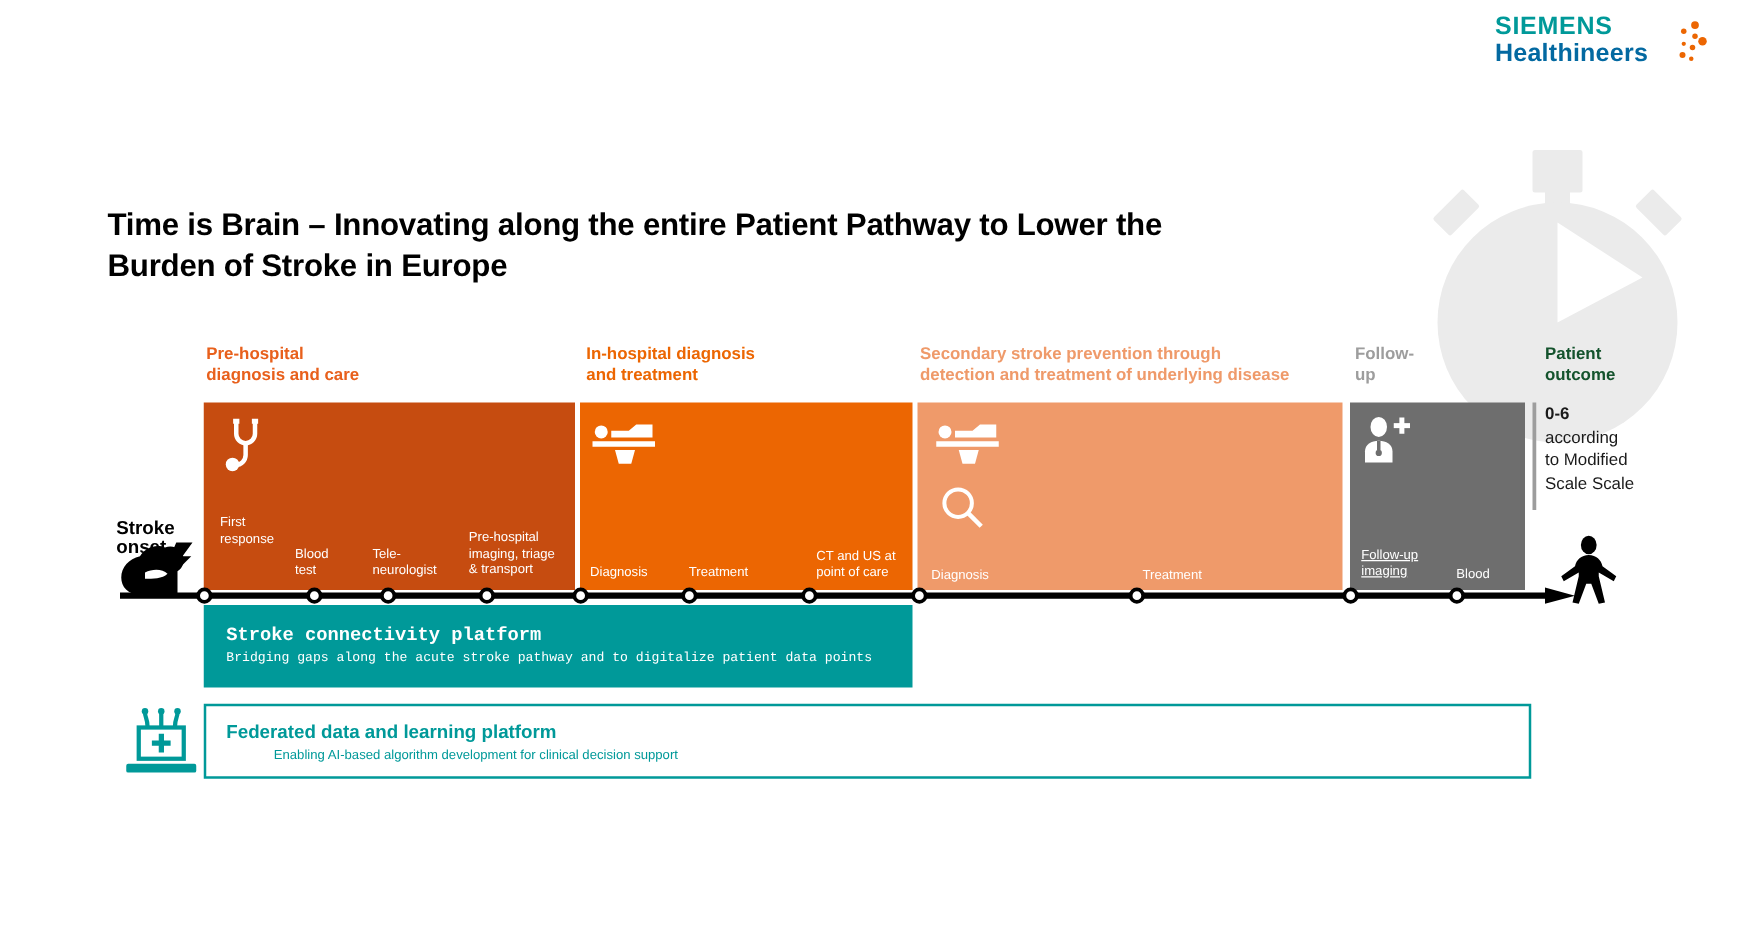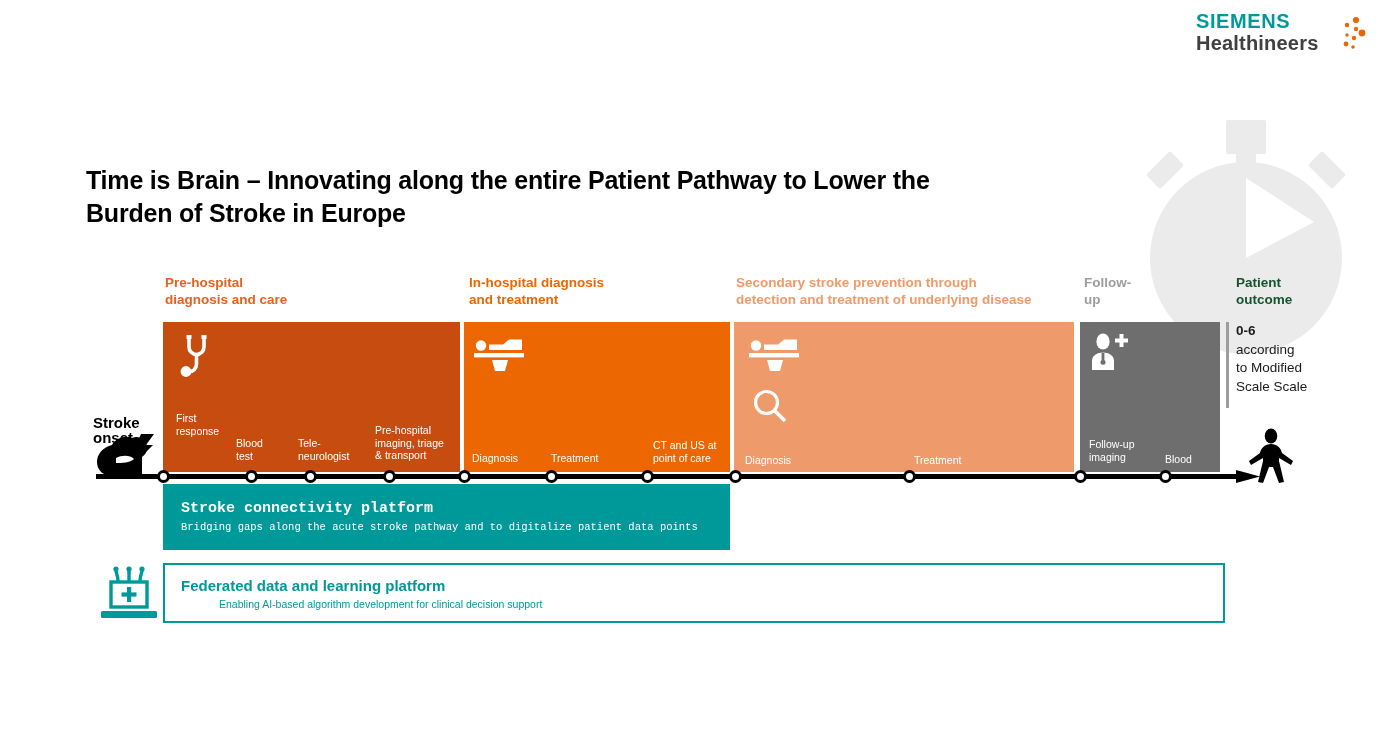--- a/index.html
+++ b/index.html
@@ -7,21 +7,21 @@
   body {
     font-family: "Liberation Sans", sans-serif;
     background:#ffffff;
     position:relative;
     overflow:hidden;
   }
 
   
   #logo { position:absolute; left:1196px; top:10px; width:170px; height:46px; }
   .logo-line1 { font-weight:bold; font-size:20px; letter-spacing:.6px; color:#009999; line-height:22px; }
-  .logo-line2 { font-weight:bold; font-size:20px; letter-spacing:.2px; color:#404040; line-height:22px; }
+  .logo-line2 { font-weight:bold; font-size:20px; letter-spacing:.2px; color:#0369a1; line-height:22px; }
   .logo-dots { position:absolute; right:0px; top:4px; width:40px; height:40px; }
 
   
   #stopwatch { position:absolute; left:1128px; top:118px; width:236px; height:236px; z-index:0; }
 
   
   #title {
     position:absolute; left:86px; top:164px; width:880px;
     font-weight:bold; font-size:25px; line-height:33px; color:#000;
     letter-spacing:-0.2px; z-index:3;
@@ -186,21 +186,21 @@
       <ellipse cx="13" cy="8.5" rx="6.6" ry="8"></ellipse>
       <path d="M2 37 L2 28 C2 22.5 7 19.5 13 19.5 C19 19.5 24 22.5 24 28 L24 37 Z"></path>
       <rect x="29.5" y="1" width="4" height="13"></rect>
       <rect x="25" y="5.5" width="13" height="4"></rect>
     </g>
     <g fill="#6e6e6e">
       <path d="M11.6 19.8 L14.4 19.8 L14.4 27 L11.6 27 Z"></path>
       <circle cx="13" cy="29.3" r="2.5"></circle>
     </g>
   </svg>
-  <div class="step-label" style="left:1089px; top:438px; width:62px;">Follow-up
+  <div class="step-label" style="left:1089px; top:438px; width:62px;text-decoration:underline;">Follow-up
 imaging</div>
   <div class="step-label" style="left:1165px; top:453px; width:60px;">Blood</div>
 
   <div id="stroke-onset-label">Stroke
 onset</div>
   <svg style="position:absolute; left:96px; top:432px; width:72px; height:48px;" viewBox="0 0 72 48">
     <g fill="#000">
       <path d="M45 2 L58 2 L50 13 L57 13 L42 28 L46 16 L39 16 Z"></path>
       <path d="M17 44 C6 44 1 37 1 30 C1 22 7 15 16 13 C20 6 29 3 36 6 C43 3 51 8 51 16
                C51 20 49 23 46 25 L46 44 Z"></path>

